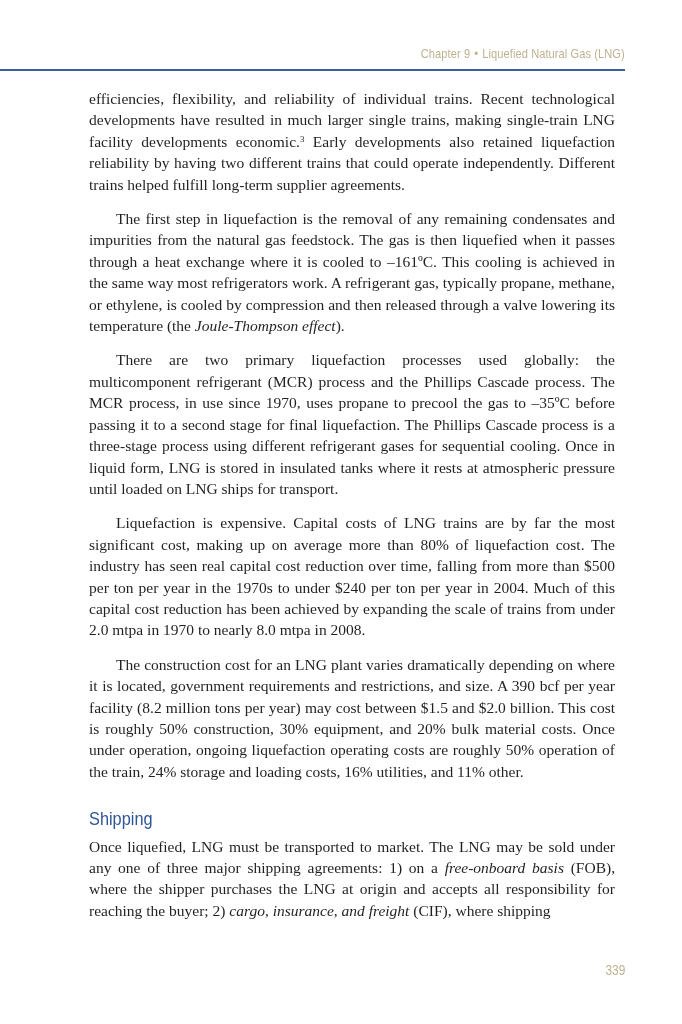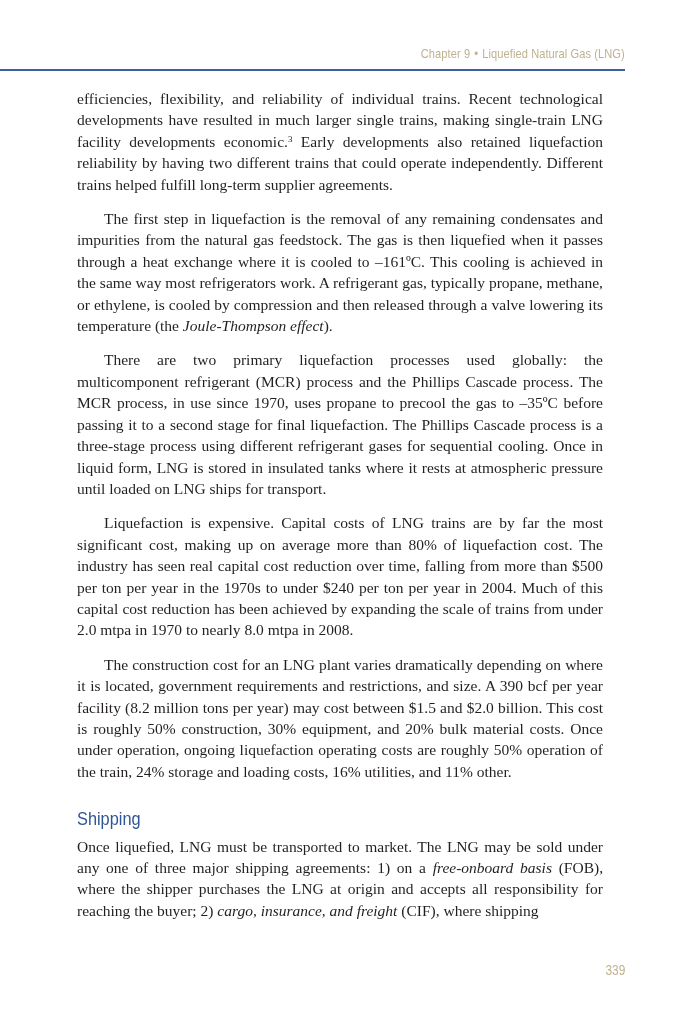--- a/index.html
+++ b/index.html
@@ -10,21 +10,21 @@
       font-size: 13.5px; color: #bfb18f; letter-spacing: 0.1px;
       transform: scaleX(0.82); transform-origin: right center;
       white-space: nowrap;
     }
     .running-head .sep { display: inline-block; margin: 0 5px; }
     .rule {
       position: absolute; left: 0; top: 69px; width: 625px; height: 2px;
       background: #3a5f9f;
     }
     .body-text {
-      position: absolute; left: 77px; top: 88px; width: 526px;
+      position: absolute; left: 89px; top: 88px; width: 526px;
       font-family: "Liberation Serif", serif;
       font-size: 15.5px; line-height: 21.4px; color: #231f20;
       text-align: justify;
     }
     .body-text p { margin: 0 0 13px 0; text-indent: 27px; }
     .body-text p.noindent { text-indent: 0; }
     .body-text p:last-child { margin-bottom: 14px; }
     .section-heading {
       font-family: "Liberation Sans", sans-serif;
       font-size: 19px; color: #2f5597; font-weight: normal;

